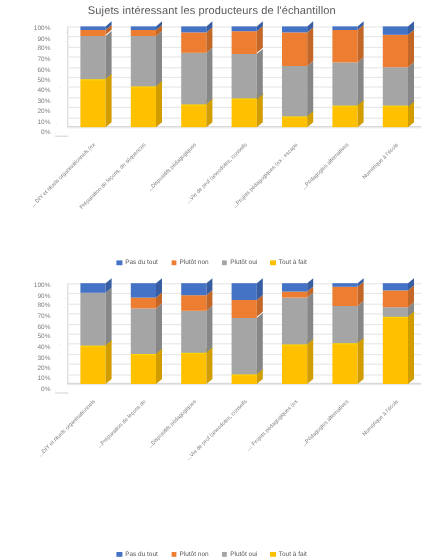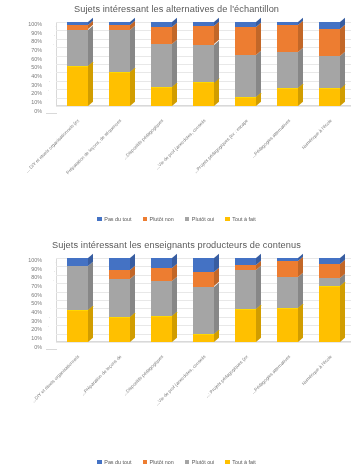--- a/index.html
+++ b/index.html
@@ -107,21 +107,21 @@
   }
   #chart-2 .legend{bottom:0px;}
   .legend-item{display:flex;align-items:center;gap:2.5px;}
   .legend-swatch{width:4.5px;height:4.5px;display:inline-block;}
   .legend-label{font-size:5.4px;line-height:6px;color:#595959;white-space:nowrap;}
 </style>
 </head>
 <body>
 
 <div class="chart-block" id="chart-1">
-  <div class="chart-title">Sujets intéressant les alternatives de l'échantillon</div>
+  <div class="chart-title">Sujets intéressant les producteurs de l'échantillon</div>
   <div class="plot-wrap">
     <div class="y-axis">
         <div class="y-tick">100%</div>
         <div class="y-tick">90%</div>
         <div class="y-tick">80%</div>
         <div class="y-tick">70%</div>
         <div class="y-tick">60%</div>
         <div class="y-tick">50%</div>
         <div class="y-tick">40%</div>
         <div class="y-tick">30%</div>
@@ -241,21 +241,20 @@
         <span class="legend-label">Plutôt oui</span>
       </div>
       <div class="legend-item">
         <span class="legend-swatch" style="background: rgb(255, 192, 0);"></span>
         <span class="legend-label">Tout à fait</span>
       </div>
     </div>
 </div>
 
 <div class="chart-block" id="chart-2">
-  <div class="chart-title">Sujets intéressant les enseignants producteurs de contenus</div>
   <div class="plot-wrap">
     <div class="y-axis">
         <div class="y-tick">100%</div>
         <div class="y-tick">90%</div>
         <div class="y-tick">80%</div>
         <div class="y-tick">70%</div>
         <div class="y-tick">60%</div>
         <div class="y-tick">50%</div>
         <div class="y-tick">40%</div>
         <div class="y-tick">30%</div>

